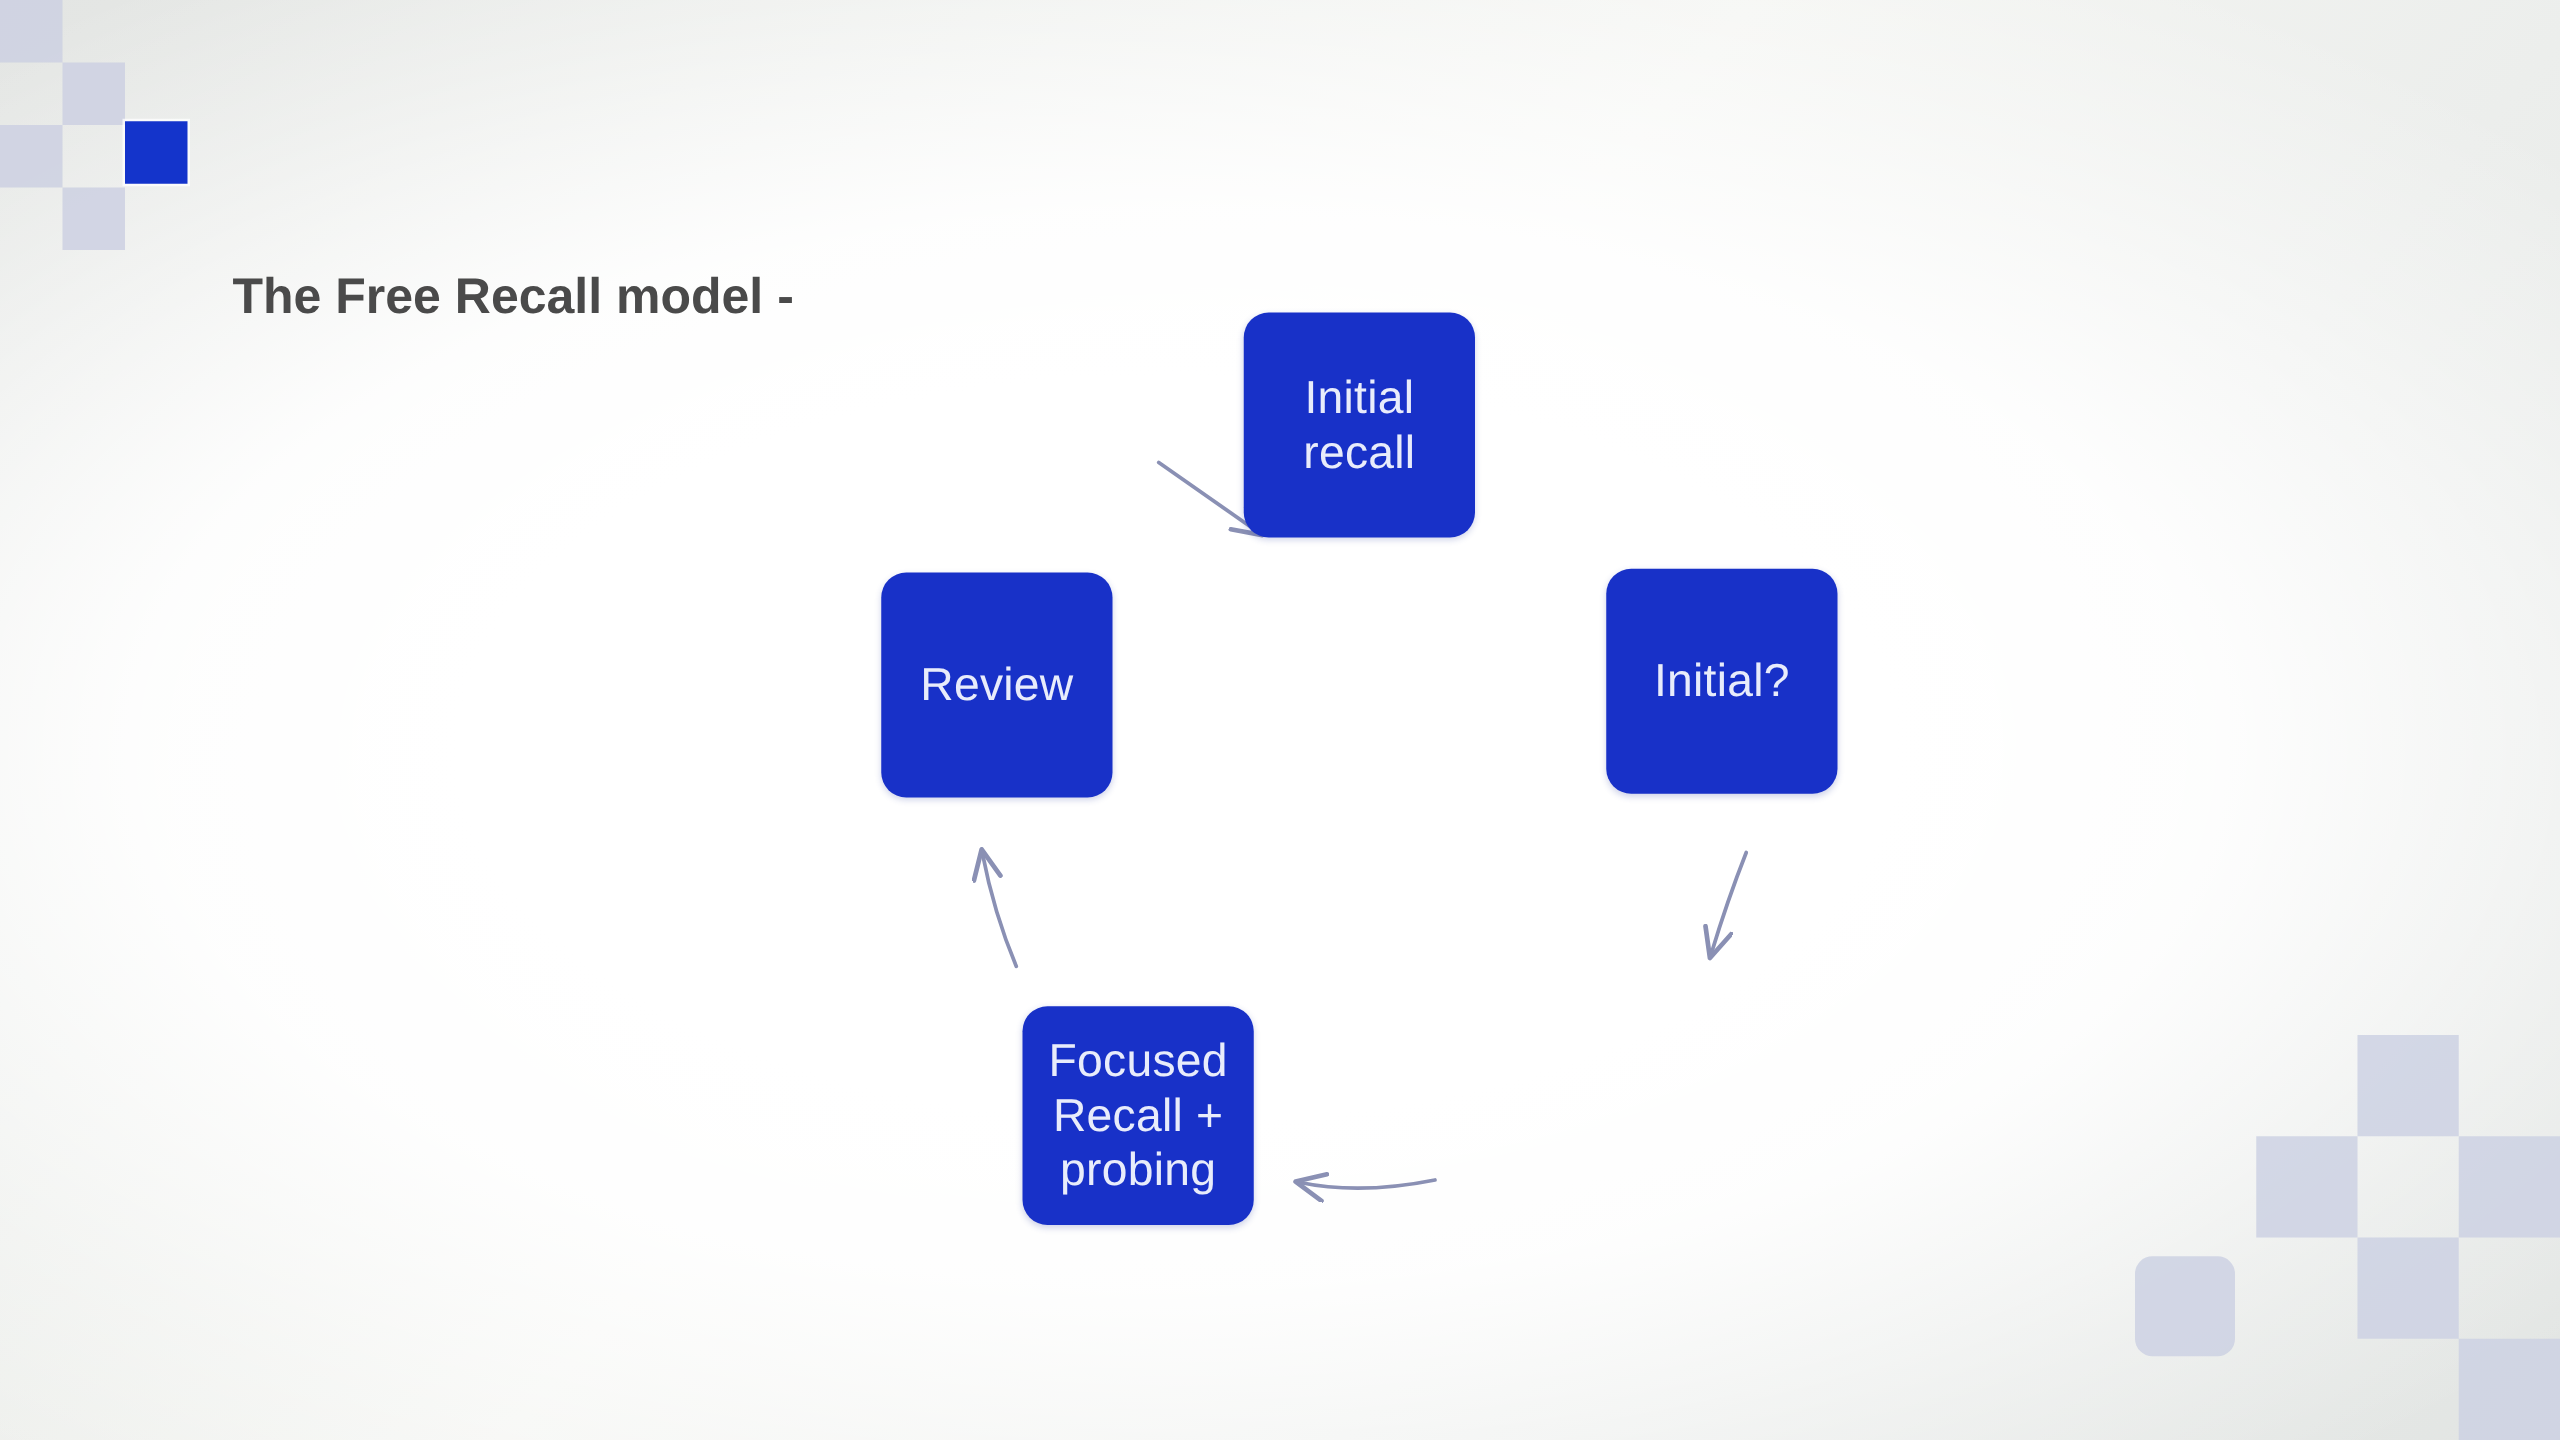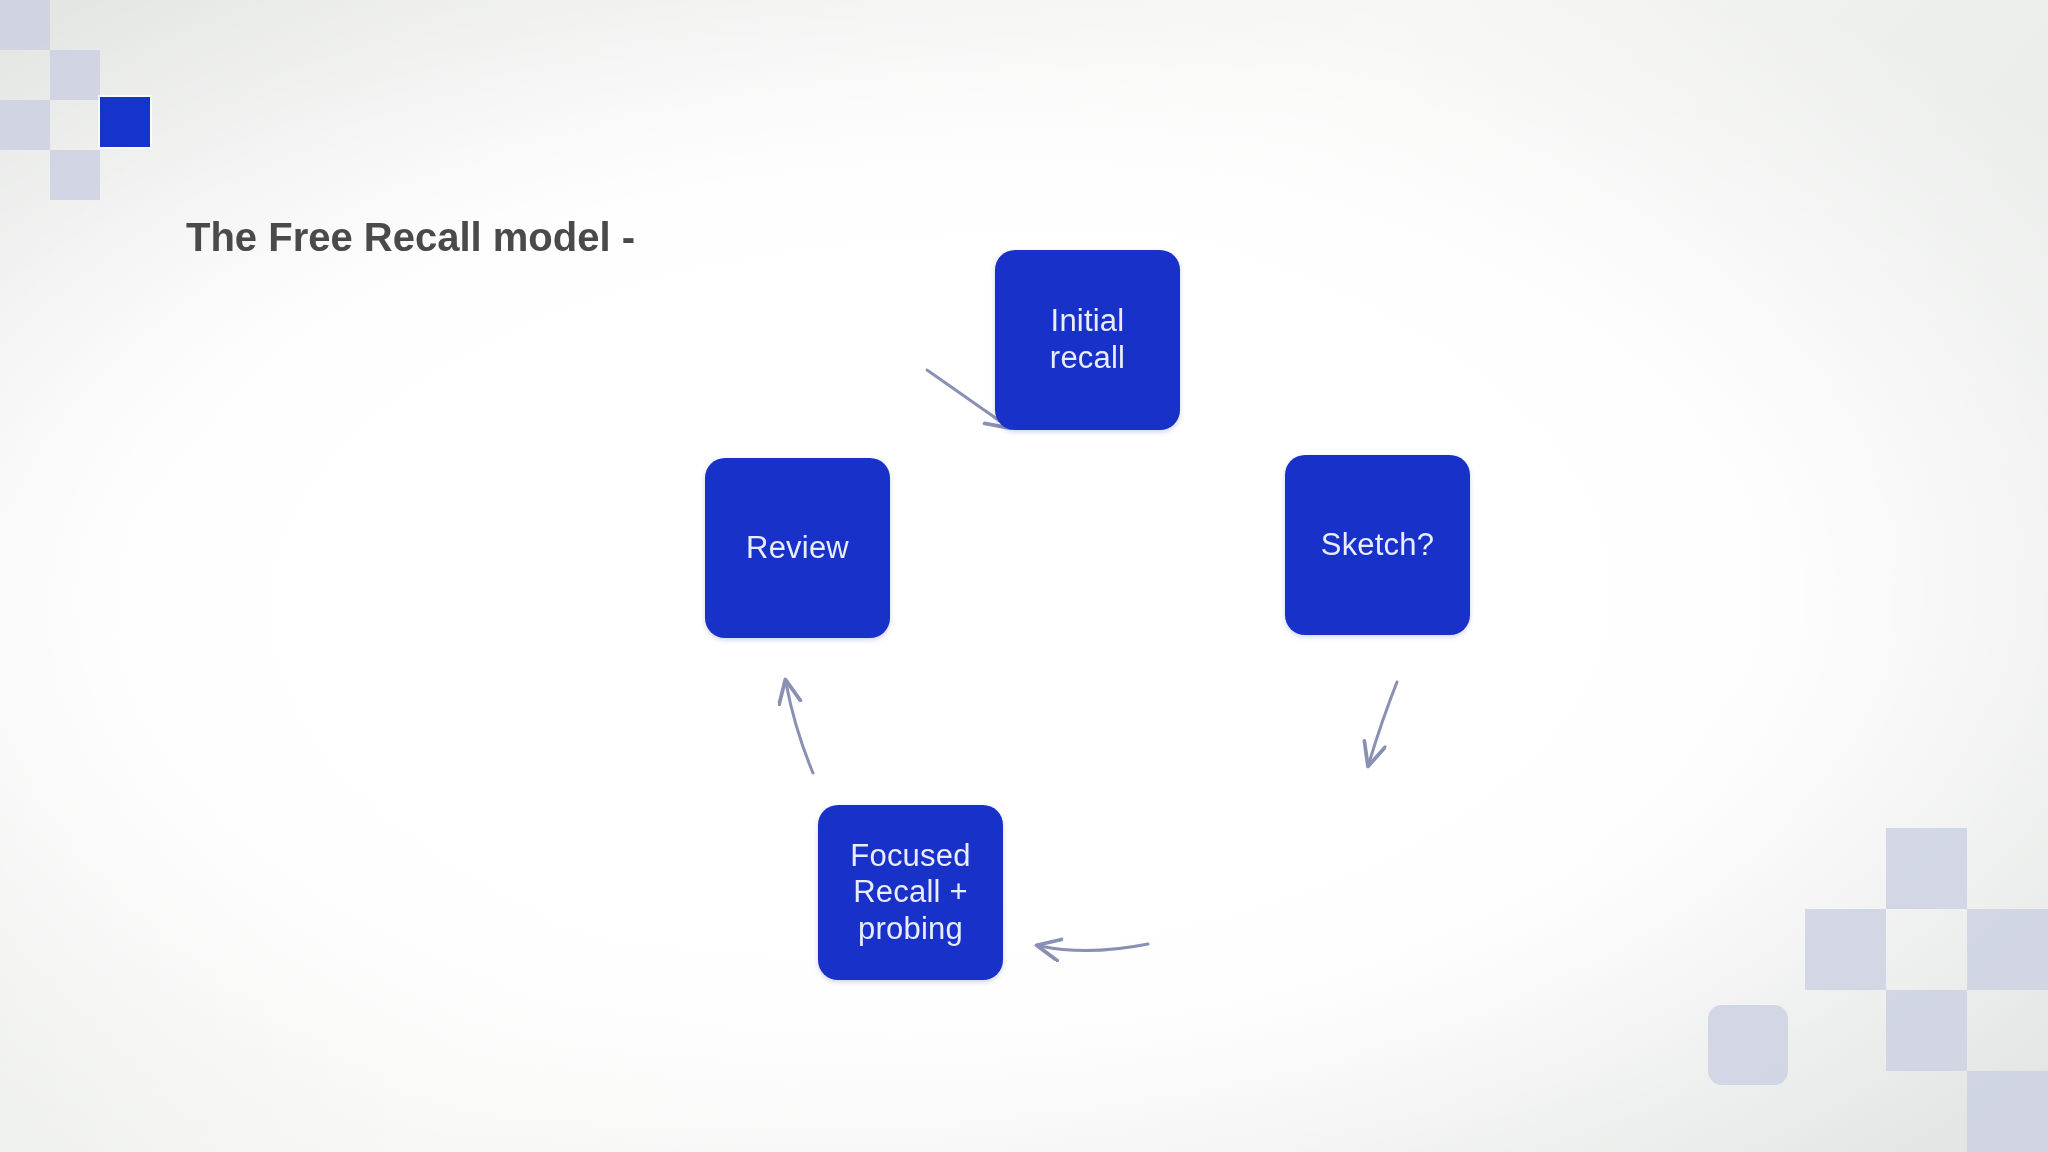--- a/index.html
+++ b/index.html
@@ -66,21 +66,21 @@
   .node {
     position: absolute;
     background: #1831c8;
     border-radius: 20px;
     box-shadow: 0 2px 5px rgba(40,60,160,.22);
     display: flex;
     align-items: center;
     justify-content: center;
     text-align: center;
     color: #e8ecfb;
-    font-size: 31px;
+    font-size: 37px;
     font-weight: 400;
     line-height: 1.18;
     letter-spacing: .2px;
     padding: 21px;
     box-sizing: border-box;
   }
   .node-label { white-space: pre-line; }
 
   #arrows {
     position: absolute;
@@ -121,21 +121,21 @@
 
       <path d="M 173,543 Q 155,500 146,453" fill="none" stroke="#8a90b4" stroke-width="3" stroke-linecap="round" marker-end="url(#ah)"></path>
     </svg>
 
     <div class="node" style="left:355px; top:20px; width:185px; height:180px;">
       <span class="node-label">Initial
 recall</span>
     </div>
 
     <div class="node" style="left:645px; top:225px; width:185px; height:180px;">
-      <span class="node-label">Sketch?</span>
+      <span class="node-label">Initial?</span>
     </div>
 
 
     <div class="node" style="left:178px; top:575px; width:185px; height:175px;">
       <span class="node-label">Focused
 Recall +
 probing</span>
     </div>
 
     <div class="node" style="left:65px; top:228px; width:185px; height:180px;">

